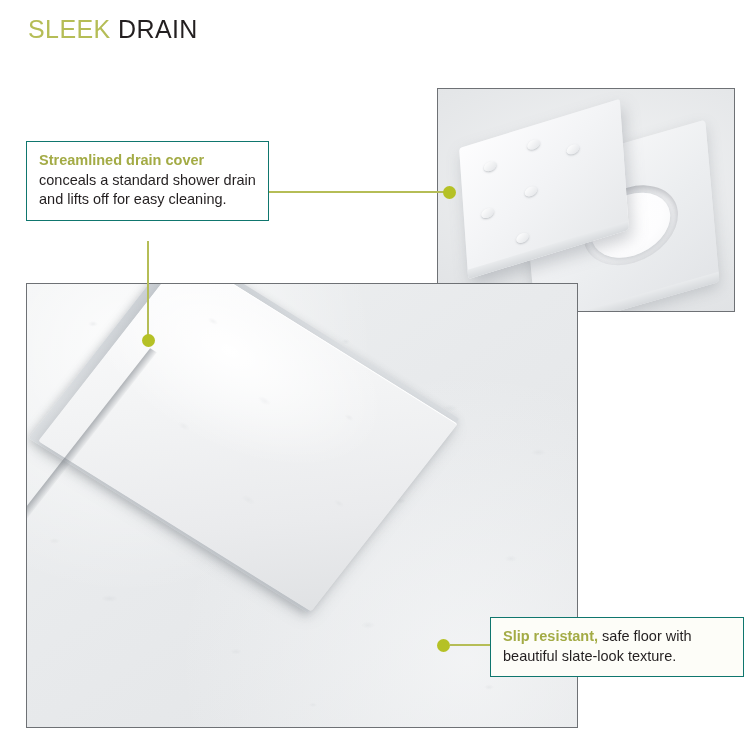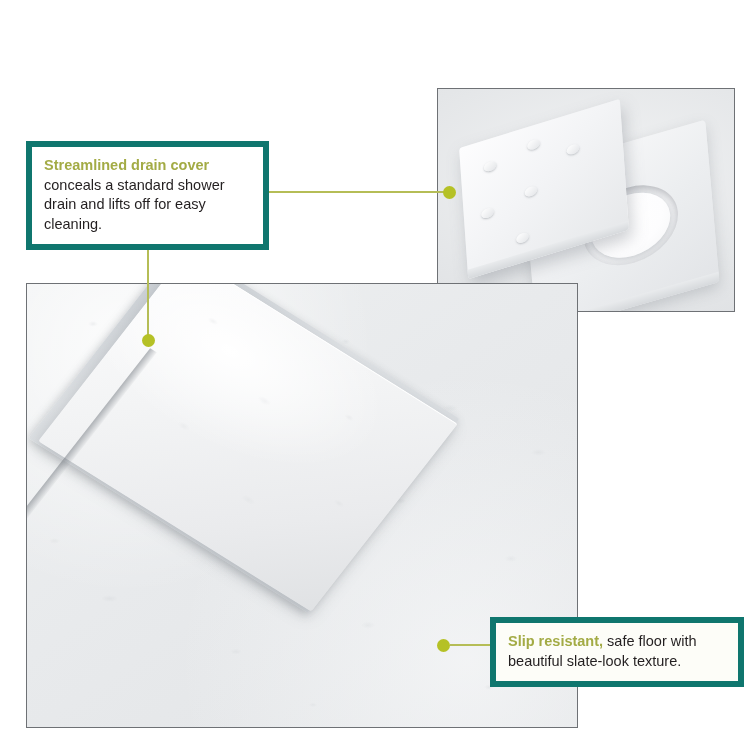--- a/index.html
+++ b/index.html
@@ -181,21 +181,21 @@
   }
   .tray-shadow-edge {
     position: absolute;
     background: linear-gradient(90deg, rgba(118,124,131,0.55), rgba(118,124,131,0.05));
   }
 
   
   .callout {
     position: absolute;
     box-sizing: border-box;
-    border: 6px solid #0f766e;
+    border: 1px solid #0f766e;
     background: #fdfdf8;
     padding: 9px 12px 10px 12px;
     font-size: 14.5px;
     line-height: 19.5px;
     color: #231f20;
   }
   .callout b {
     color: #a3ab45;
     font-weight: 700;
   }
@@ -229,20 +229,24 @@
   #line-drain-v { left: 147px; top: 241px; width: 2px; height: 100px; }
   #dot-drain-main { left: 142px; top: 334px; }
 
   #line-slip-h { left: 450px; top: 644px; width: 41px; height: 2px; }
   #dot-slip { left: 437px; top: 639px; }
 </style>
 </head>
 <body>
 
 <div class="headline">
+  <div class="headline-line">
+    <span class="hl-accent">SLEEK</span>
+    <span class="hl-dark">DRAIN</span>
+  </div>
 </div>
 
 <div class="photo" id="inset-photo">
   <div class="drain-base">
     <div class="drain-hole-outer">
       <div class="drain-hole-inner"></div>
     </div>
     <div class="cover-edge" style="left:0;top:150px;width:190px;height:10px;border-radius:0 0 4px 4px;"></div>
   </div>
   <div class="drain-cover">

